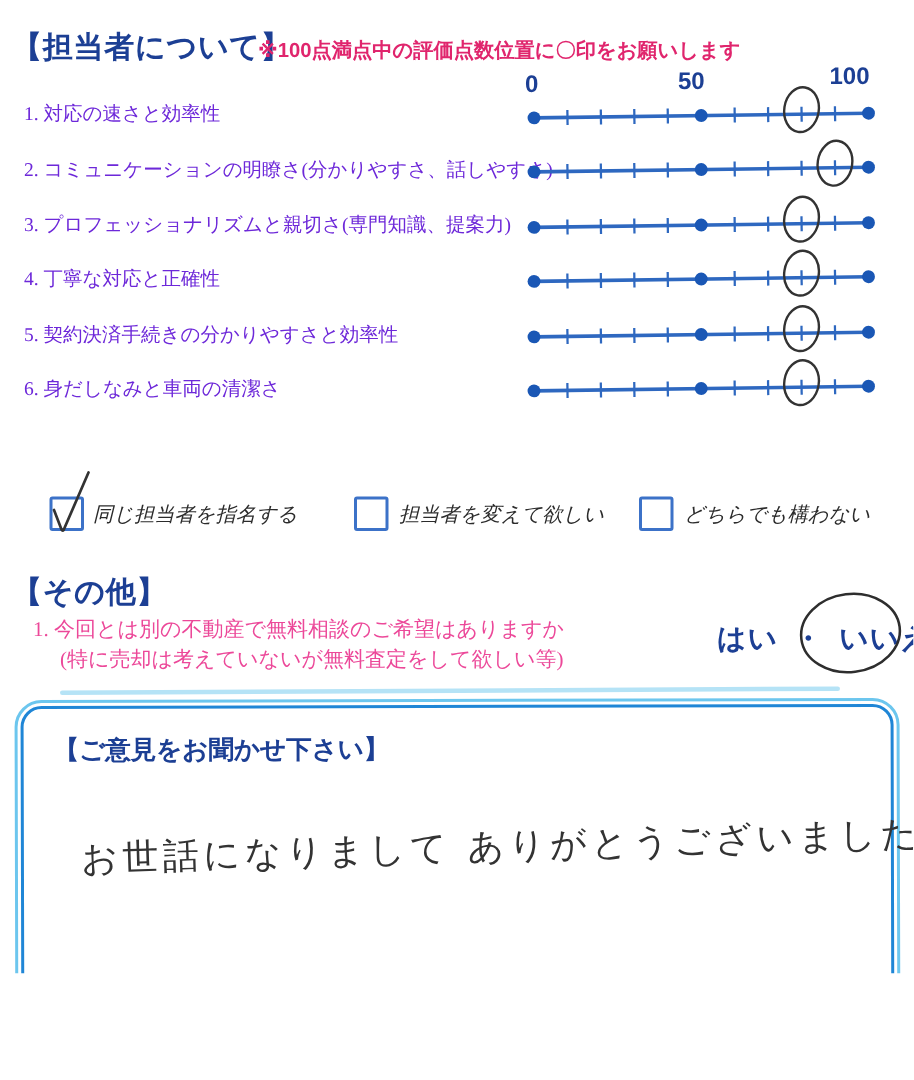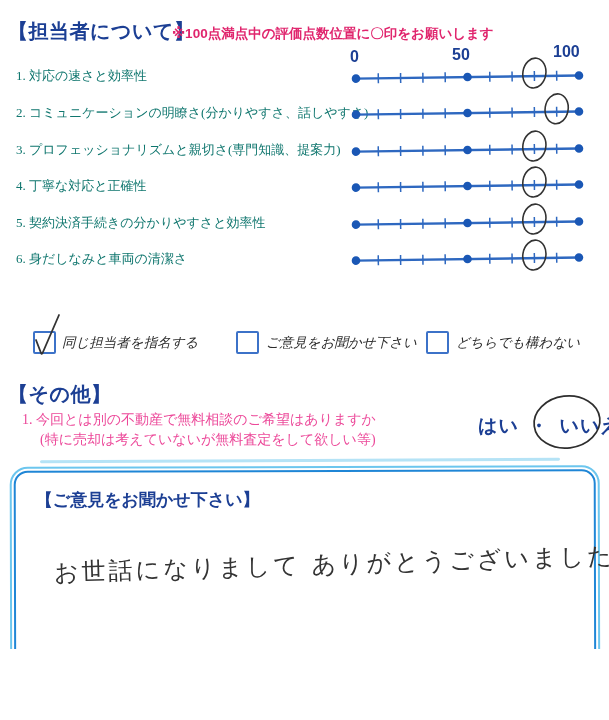--- a/index.html
+++ b/index.html
@@ -2,21 +2,21 @@
 <html><head>
 <meta charset="utf-8">
 <style>
   html,body{margin:0;padding:0;background:#fff;}
   #page{position:relative;width:609px;height:649px;background:#ffffff;overflow:hidden;
         font-family:"Liberation Sans","DejaVu Sans",sans-serif;}
   .abs{position:absolute;}
   .section-title{font-size:20px;font-weight:bold;color:#1c3f94;letter-spacing:0.5px;}
   .red-note{font-size:13.5px;font-weight:bold;color:#e0256d;}
   .scale-num{font-size:16px;font-weight:bold;color:#1c3f94;}
-  .item-label{font-size:13px;color:#0f766e;white-space:nowrap;
+  .item-label{font-size:13px;color:#6d28d9;white-space:nowrap;
               font-family:"Liberation Serif","DejaVu Serif",serif;}
   .q7-label{font-size:13.5px;color:#2b2b2b;white-space:nowrap;
             font-family:"Liberation Serif","DejaVu Serif",serif;}
   .cbox{width:19px;height:19px;border:2px solid #3c72c8;background:#fff;border-radius:2px;}
   .cb-label{font-size:13.5px;color:#2b2b2b;white-space:nowrap;
             font-family:"Liberation Serif","DejaVu Serif",serif;font-style:italic;}
   .other-q{font-size:14px;color:#ec4899;white-space:nowrap;
            font-family:"Liberation Serif","DejaVu Serif",serif;}
   .yesno{font-size:19px;font-weight:bold;color:#1c3f94;letter-spacing:1px;white-space:nowrap;}
   .comment-box-outer{border:2.5px solid #6cc6ee;border-radius:18px;padding:2px;
@@ -141,21 +141,21 @@
       <circle cx="117.5" cy="21" r="4.3" fill="#1a57b5"></circle>
       <circle cx="229" cy="21" r="4.3" fill="#1a57b5"></circle>
       <ellipse cx="184.4" cy="18" rx="11.5" ry="15" fill="none" stroke="#333333" stroke-width="1.6" transform="rotate(10 184.4 18)"></ellipse>
     </svg>
 
 
   <div class="abs cbox" style="left:33px;top:331px;"></div>
   <div class="abs cb-label" style="left:62px;top:334px;">同じ担当者を指名する</div>
 
   <div class="abs cbox" style="left:236px;top:331px;"></div>
-  <div class="abs cb-label" style="left:266px;top:334px;">ご意見をお聞かせ下さい</div>
+  <div class="abs cb-label" style="left:266px;top:334px;">担当者を変えて欲しい</div>
 
   <div class="abs cbox" style="left:426px;top:331px;"></div>
   <div class="abs cb-label" style="left:456px;top:334px;">どちらでも構わない</div>
 
   <svg class="abs" style="left:26px;top:308px;" width="46" height="50">
     <path d="M 10,32 L 15,45 Q 16,47 17,44 L 33,7" fill="none" stroke="#333333" stroke-width="1.8" stroke-linecap="round"></path>
   </svg>
 
   <div class="abs section-title" style="left:8px;top:381px;">【その他】</div>
   <div class="abs other-q" style="left:22px;top:411px;">1. 今回とは別の不動産で無料相談のご希望はありますか</div>

